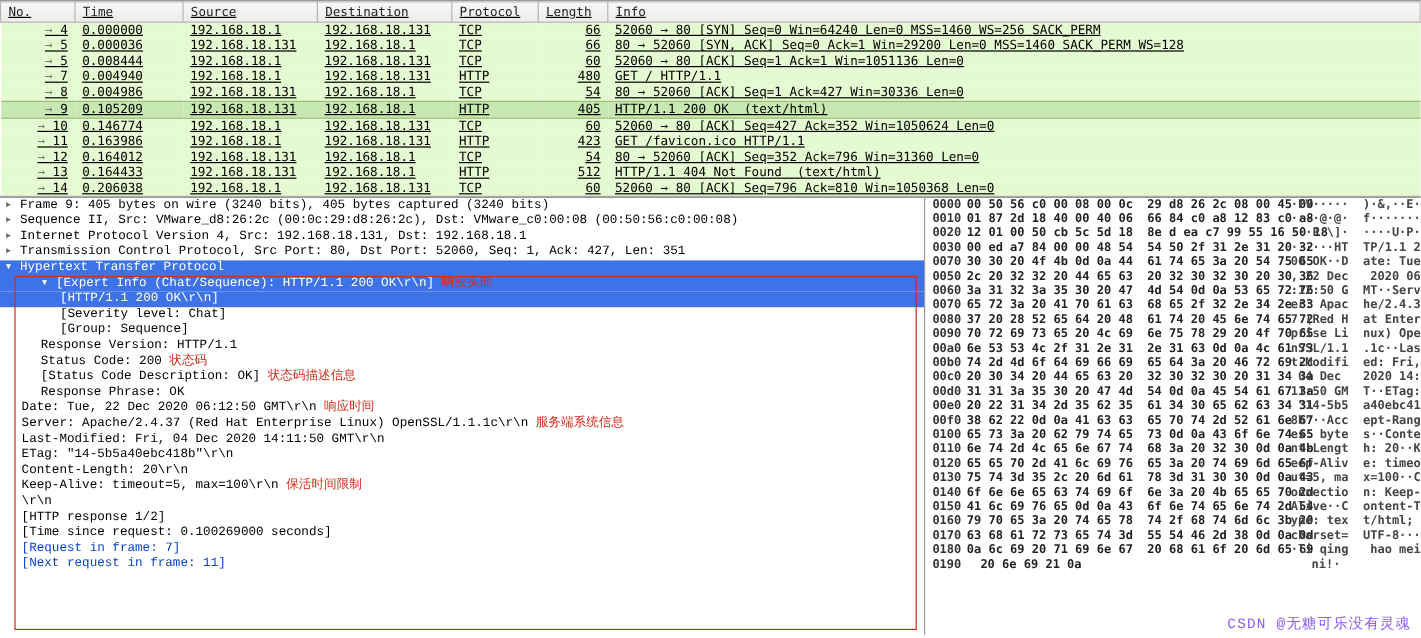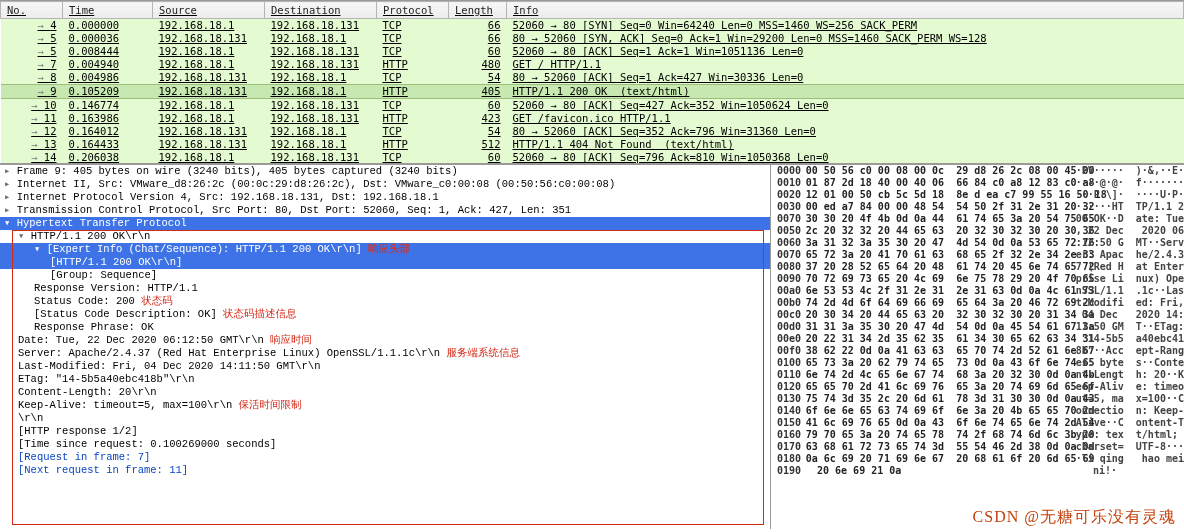--- a/index.html
+++ b/index.html
@@ -100,23 +100,23 @@
     height: 12px; line-height: 12px;
     padding-left: 6px;
   }
   .hex .off { width: 40px; color: #333; }
   .hex .bytes { width: 270px; color: #222; }
   .hex .ascii { color: #444; }
   
   .wm {
     position: fixed;
     right: 8px; bottom: 4px;
-    color: #c2410c;
-    font-family: Liberation Serif, serif;
-    font-size: 16px;
+    color: #8b5cf6;
+    font-family: Liberation Mono, monospace;
+    font-size: 12px;
     letter-spacing: 1px;
   }
 </style>
 </head>
 <body>
 
 <div class="plist pane">
   <table>
     <thead>
         <tr id="hdr-row">
@@ -230,27 +230,27 @@
           <td class="info">52060 → 80 [ACK] Seq=796 Ack=810 Win=1050368 Len=0</td>
         </tr>
       </tbody>
   </table>
 </div>
 
 <div class="bottom">
   <div class="details pane" id="details">
     <div class="redbox"></div>
   <div class="line tri"><span>Frame 9: 405 bytes on wire (3240 bits), 405 bytes captured (3240 bits)</span></div>
-      <div class="line tri"><span>Internet II, Src: VMware_d8:26:2c (00:0c:29:d8:26:2c), Dst: VMware_c0:00:08 (00:50:56:c0:00:08)</span></div>
+      <div class="line tri"><span>Sequence II, Src: VMware_d8:26:2c (00:0c:29:d8:26:2c), Dst: VMware_c0:00:08 (00:50:56:c0:00:08)</span></div>
       <div class="line tri"><span>Internet Protocol Version 4, Src: 192.168.18.131, Dst: 192.168.18.1</span></div>
       <div class="line tri"><span>Transmission Control Protocol, Src Port: 80, Dst Port: 52060, Seq: 1, Ack: 427, Len: 351</span></div>
       <div class="line trio selrow"><span>Hypertext Transfer Protocol</span></div>
-      <div class="line trio indent1"><span>HTTP/1.1 200 OK\r\n</span></div>
       <div class="line trio selrow indent2"><span>[Expert Info (Chat/Sequence): HTTP/1.1 200 OK\r\n]</span><span class="red"> 响应头部</span></div>
       <div class="line selrow indent3"><span>[HTTP/1.1 200 OK\r\n]</span></div>
+      <div class="line indent3"><span>[Severity level: Chat]</span></div>
       <div class="line indent3"><span>[Group: Sequence]</span></div>
       <div class="line indent2"><span>Response Version: HTTP/1.1</span></div>
       <div class="line indent2"><span>Status Code: 200</span><span class="red"> 状态码</span></div>
       <div class="line indent2"><span>[Status Code Description: OK]</span><span class="red"> 状态码描述信息</span></div>
       <div class="line indent2"><span>Response Phrase: OK</span></div>
       <div class="line indent1"><span>Date: Tue, 22 Dec 2020 06:12:50 GMT\r\n</span><span class="red"> 响应时间</span></div>
       <div class="line indent1"><span>Server: Apache/2.4.37 (Red Hat Enterprise Linux) OpenSSL/1.1.1c\r\n</span><span class="red"> 服务端系统信息</span></div>
       <div class="line indent1"><span>Last-Modified: Fri, 04 Dec 2020 14:11:50 GMT\r\n</span></div>
       <div class="line indent1"><span>ETag: "14-5b5a40ebc418b"\r\n</span></div>
       <div class="line indent1"><span>Content-Length: 20\r\n</span></div>

